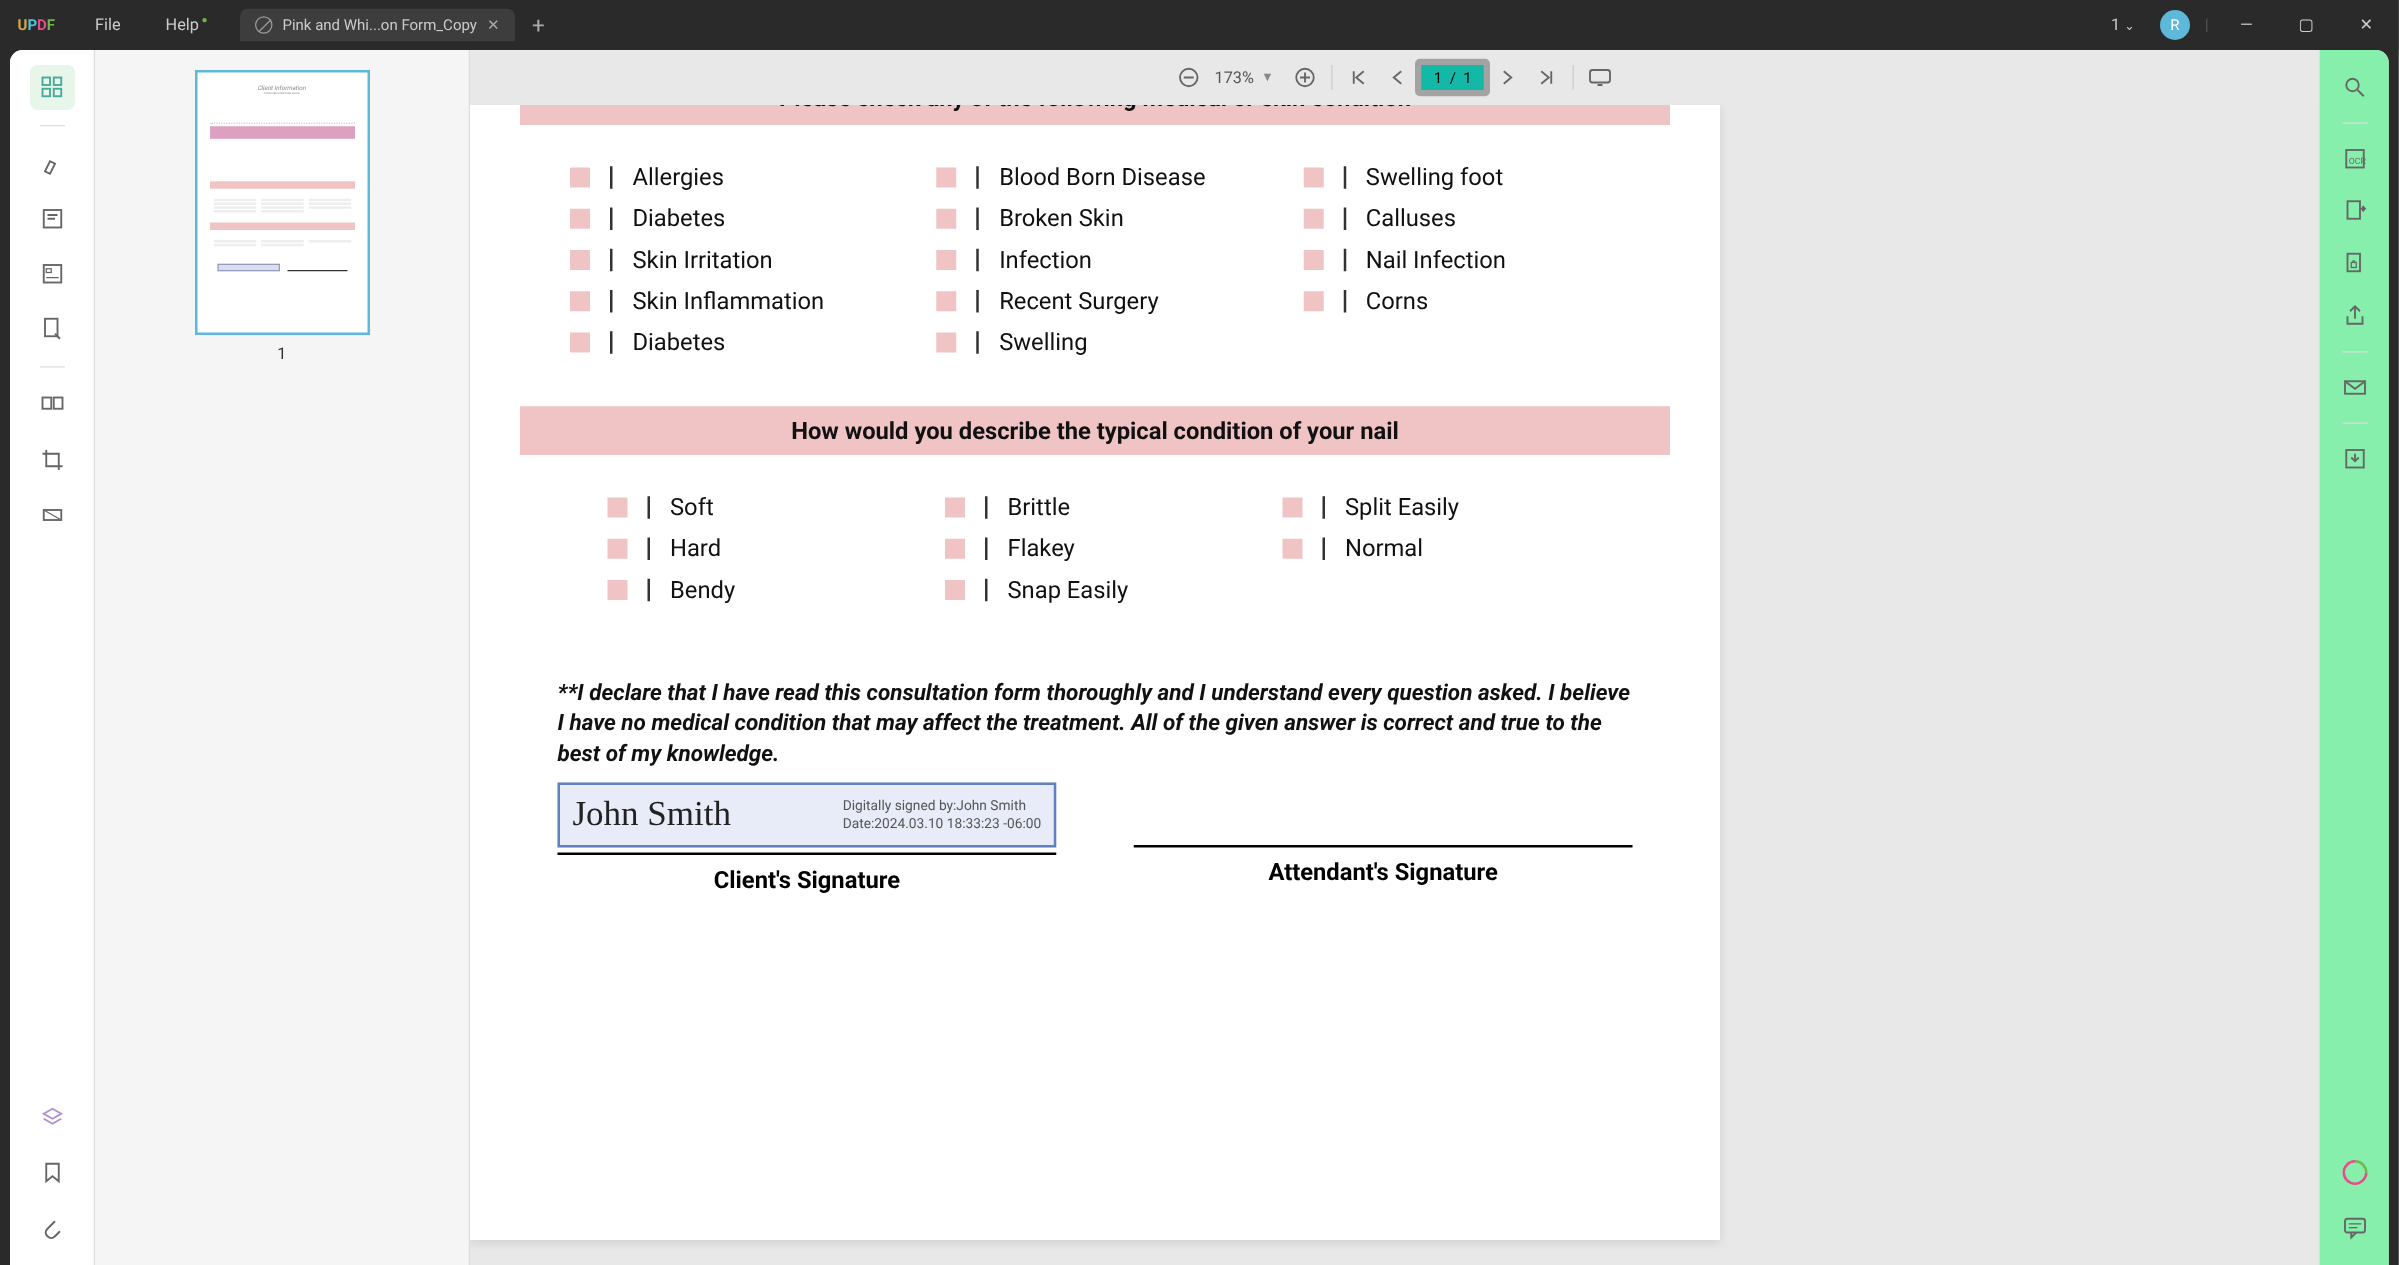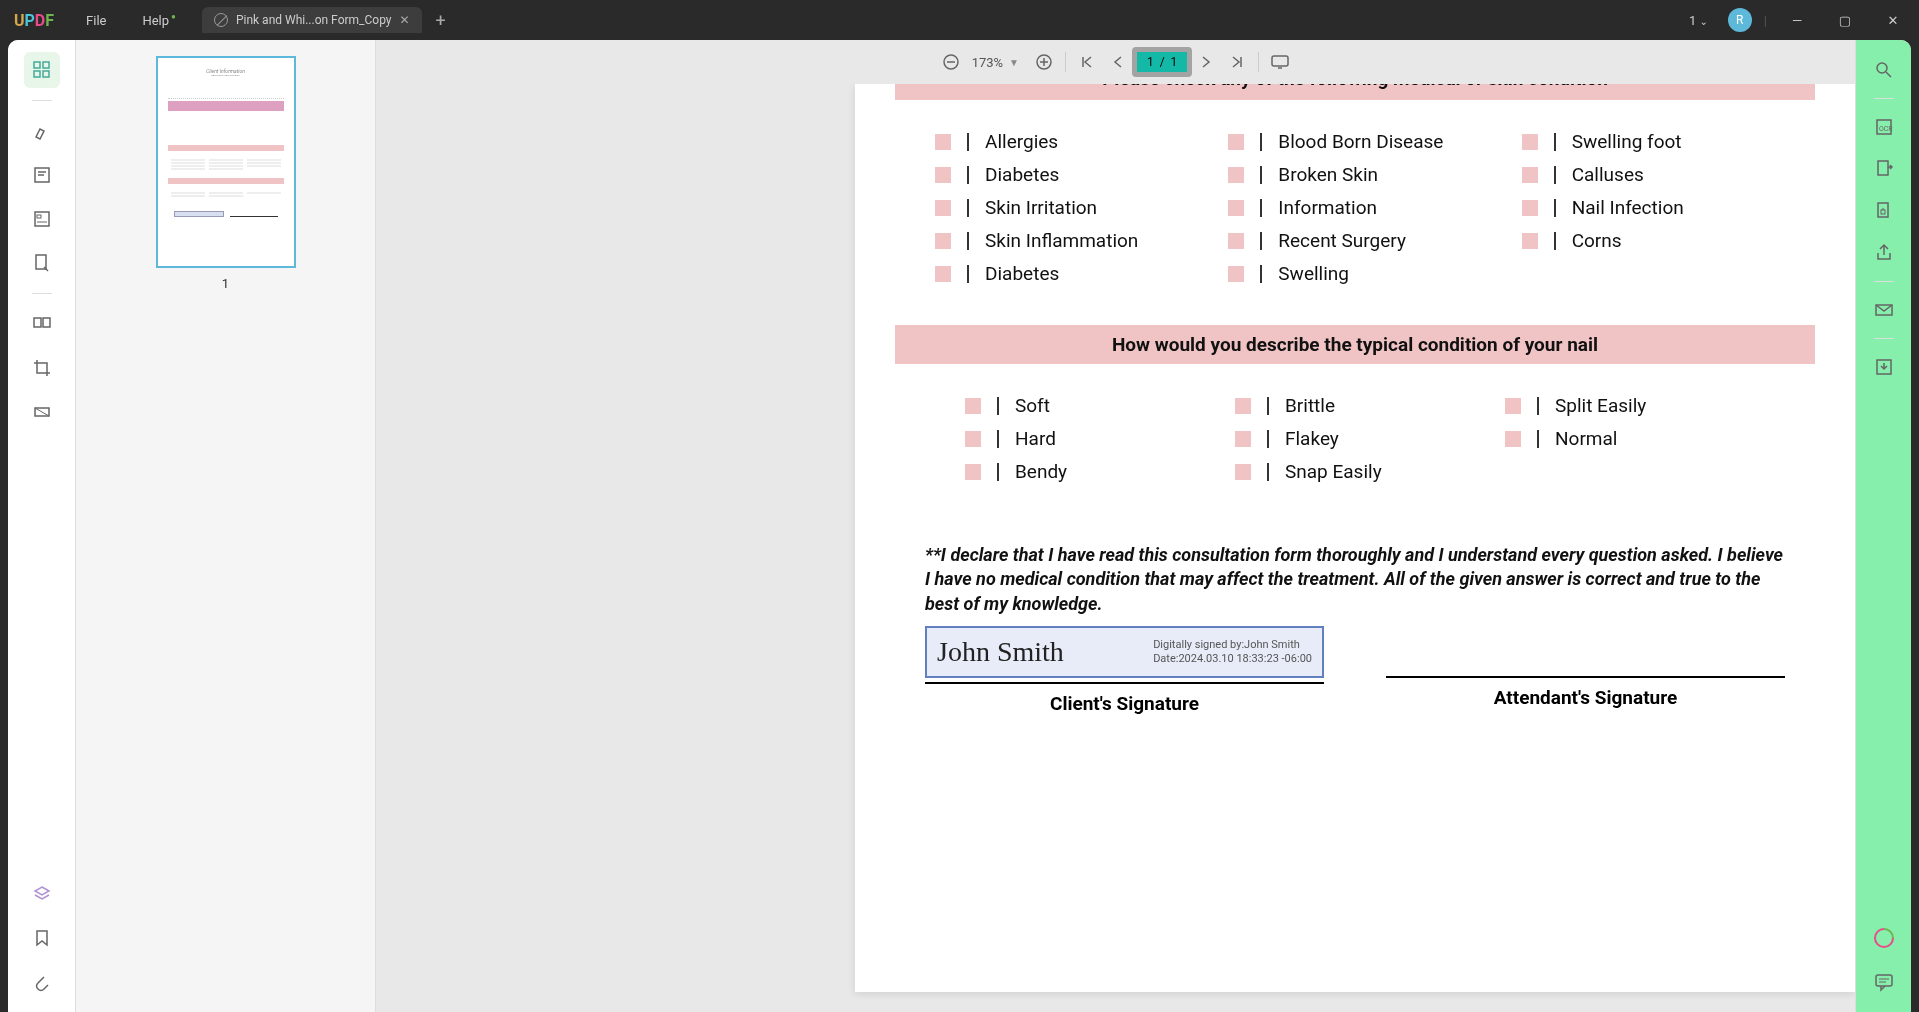--- a/index.html
+++ b/index.html
@@ -1,20 +1,20 @@
 <!DOCTYPE html>
 <html><head>
 <meta charset="utf-8">
 <style>
 * { margin: 0; padding: 0; box-sizing: border-box; font-family: -apple-system, BlinkMacSystemFont, "Segoe UI", Roboto, sans-serif; }
 body { background: #2a2a2a; height: 100vh; overflow: hidden; display: flex; flex-direction: column; }
 
 
 .title-bar { height: 40px; background: #2a2a2a; display: flex; align-items: center; color: #ccc; font-size: 13px; }
-.logo { padding: 0 14px; font-weight: bold; font-size: 16px; }
+.logo { padding: 0 14px; font-weight: bold; font-size: 12px; }
 .logo span:nth-child(1){color:#d4a84a;} .logo span:nth-child(2){color:#4cc4d9;} .logo span:nth-child(3){color:#e94b8b;} .logo span:nth-child(4){color:#6fb54e;}
 .menu-item { padding: 0 18px; cursor: pointer; position: relative; }
 .help-dot { color:#6fb54e; font-size:8px; position:relative; top:-6px; left:2px; }
 .tab { background:#3d3d3d; border-radius:6px 6px 0 0; padding:6px 12px; display:flex; align-items:center; gap:8px; margin-left:10px; font-size:12px; }
 .tab-icon { width:14px; height:14px; border:1px solid #999; border-radius:50%; position:relative; }
 .tab-icon::after{content:'';position:absolute;width:14px;height:1px;background:#999;top:6px;left:0;transform:rotate(-45deg);}
 .close-x { cursor:pointer; color:#aaa; }
 .plus-tab { padding:0 14px; color:#aaa; font-size:18px; cursor:pointer; }
 .title-spacer { flex:1; }
 .win-right { display:flex; align-items:center; gap:12px; padding-right:8px; }
@@ -36,21 +36,21 @@
 .thumb-num { text-align:center; margin-top:8px; font-size:13px; color:#333; }
 
 .content-area { flex:1; display:flex; flex-direction:column; background:#e8e8e8; position:relative; }
 .top-toolbar { height:44px; display:flex; align-items:center; justify-content:center; background:#e8e8e8; }
 .tool-btn { width:30px; height:30px; display:flex; align-items:center; justify-content:center; border-radius:4px; cursor:pointer; color:#666; }
 .zoom-val { font-size:13px; color:#555; padding:0 6px; }
 .zoom-caret { color:#888; font-size:10px; padding-right:10px; }
 .tool-sep { width:1px; height:20px; background:#ccc; margin:0 6px; }
 .page-box { background:#14b8a6; border:5px solid #a3a3a3; border-radius:4px; padding:3px 10px; font-size:12px; }
 
-.doc-scroll { flex:1; overflow:auto; display:flex; justify-content:flex-end; }
+.doc-scroll { flex:1; overflow:auto; display:flex; justify-content:flex-start; }
 .doc-page { width:1000px; background:#fff; margin-bottom:20px; padding:0 40px 60px; box-shadow:0 2px 8px rgba(0,0,0,0.1); }
 
 .section-header { background:#f0c4c4; text-align:center; padding:8px; font-weight:bold; font-size:19px; color:#111; margin-top:0; }
 .section-header.cut { margin-top:-10px; padding-top:0; overflow:hidden; height:26px; line-height:10px; }
 
 .check-grid { display:flex; gap:40px; padding:30px 40px; }
 .check-col { flex:1; }
 .check-row { display:flex; align-items:center; gap:16px; margin-bottom:10px; }
 .checkbox { width:16px; height:16px; background:#f0c4c4; flex-shrink:0; }
 .col-divider { width:2px; height:18px; background:#333; flex-shrink:0; }
@@ -314,21 +314,21 @@
                 <span class="check-label">Blood Born Disease</span>
               </div>
               <div class="check-row">
                 <div class="checkbox"></div>
                 <div class="col-divider"></div>
                 <span class="check-label">Broken Skin</span>
               </div>
               <div class="check-row">
                 <div class="checkbox"></div>
                 <div class="col-divider"></div>
-                <span class="check-label">Information</span>
+                <span class="check-label">Infection</span>
               </div>
               <div class="check-row">
                 <div class="checkbox"></div>
                 <div class="col-divider"></div>
                 <span class="check-label">Recent Surgery</span>
               </div>
               <div class="check-row">
                 <div class="checkbox"></div>
                 <div class="col-divider"></div>
                 <span class="check-label">Swelling</span>

